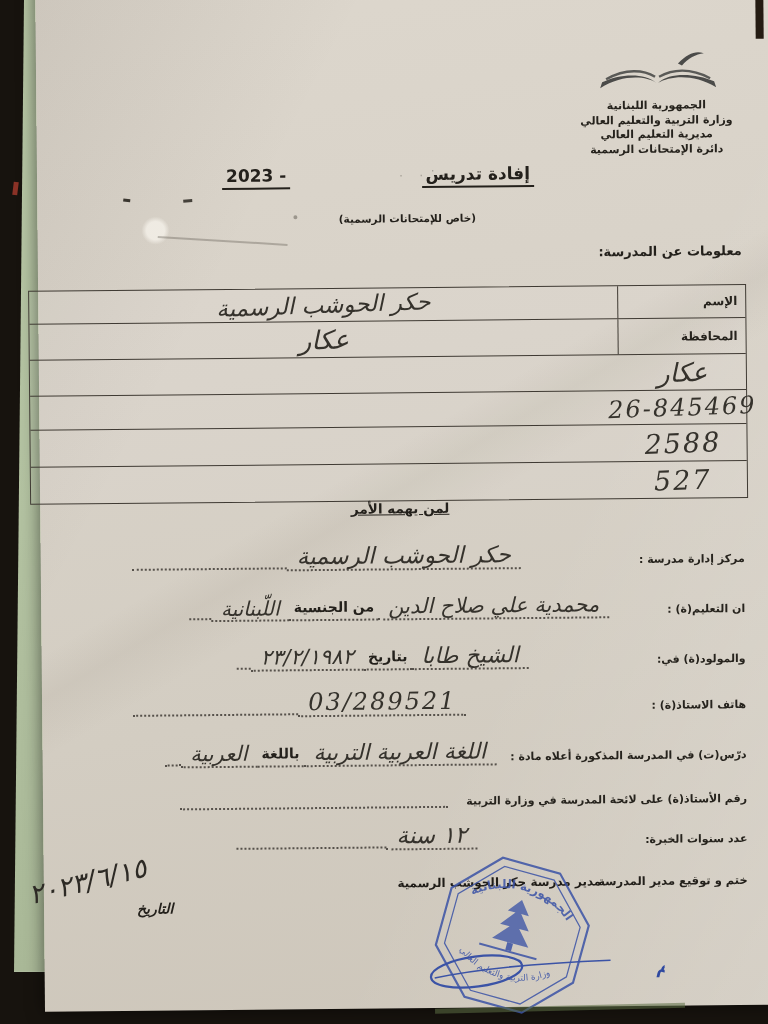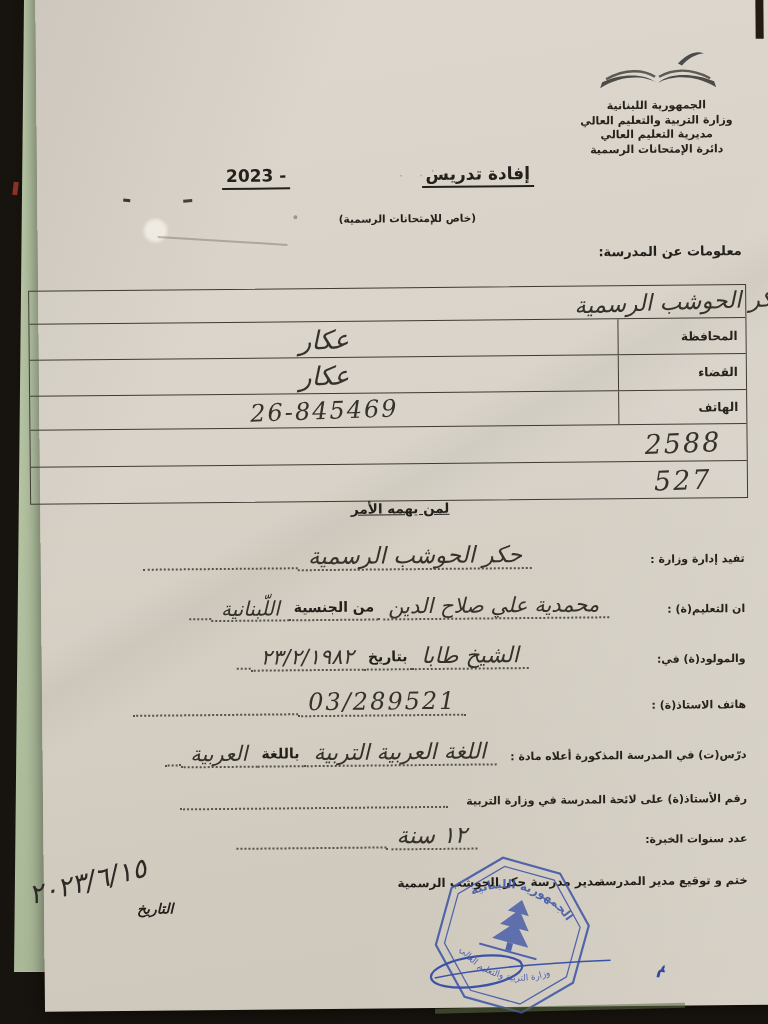--- a/index.html
+++ b/index.html
@@ -122,58 +122,57 @@
       <span class="title-main">إفادة تدريس</span>
       <span class="title-year">- 2023</span>
     </div>
     <span class="ghost">·˙·&nbsp;·</span>
     <div class="subtitle">(خاص للإمتحانات الرسمية)</div>
 
     <div class="sec-head">معلومات عن المدرسة:</div>
 
     <div class="stable">
       <div class="srow">
+        <div class="scell-label">الإسم</div>
         <div class="scell-val">
             <span class="hw" style="font-size:23px">حكر الحوشب الرسمية</span>
           </div>
       </div>
       <div class="srow">
         <div class="scell-label">المحافظة</div>
         <div class="scell-val">
             <span class="hw" style="font-size:26px">عكار</span>
           </div>
       </div>
       <div class="srow">
-        <div class="scell-label">القضاء</div>
         <div class="scell-val">
             <span class="hw" style="font-size:26px">عكار</span>
           </div>
       </div>
       <div class="srow">
-        <div class="scell-label">الهاتف</div>
         <div class="scell-val">
             <span class="hw hwnum" style="font-size:24px;letter-spacing:2px">26-845469</span>
           </div>
       </div>
       <div class="srow">
         <div class="scell-val">
             <span class="hw hwnum" style="font-size:27px;letter-spacing:2px">2588</span>
           </div>
       </div>
       <div class="srow">
         <div class="scell-val">
             <span class="hw hwnum" style="font-size:27px;letter-spacing:2px">527</span>
           </div>
       </div>
     </div>
 
     <div class="concern-head">لمن يهمه الأمر</div>
 
     <div class="frow" style="top:532px">
-      <span class="plabel">تفيد إدارة وزارة :</span>
+      <span class="plabel">مركز إدارة مدرسة :</span>
       <span class="hw" style="font-size:23px;margin-right:118px">حكر الحوشب الرسمية</span>
       <span class="leader" style="max-width:155px"></span>
     </div>
 
     <div class="frow" style="top:582px">
       <span class="plabel">ان التعليم(ة) :</span>
       <span class="hw" style="font-size:21px;margin-right:58px">محمدية علي صلاح الدين</span>
       <span class="fmid">من الجنسية</span>
       <span class="hw" style="font-size:20px">اللّبنانية</span>
       <span class="leader" style="max-width:22px"></span>

